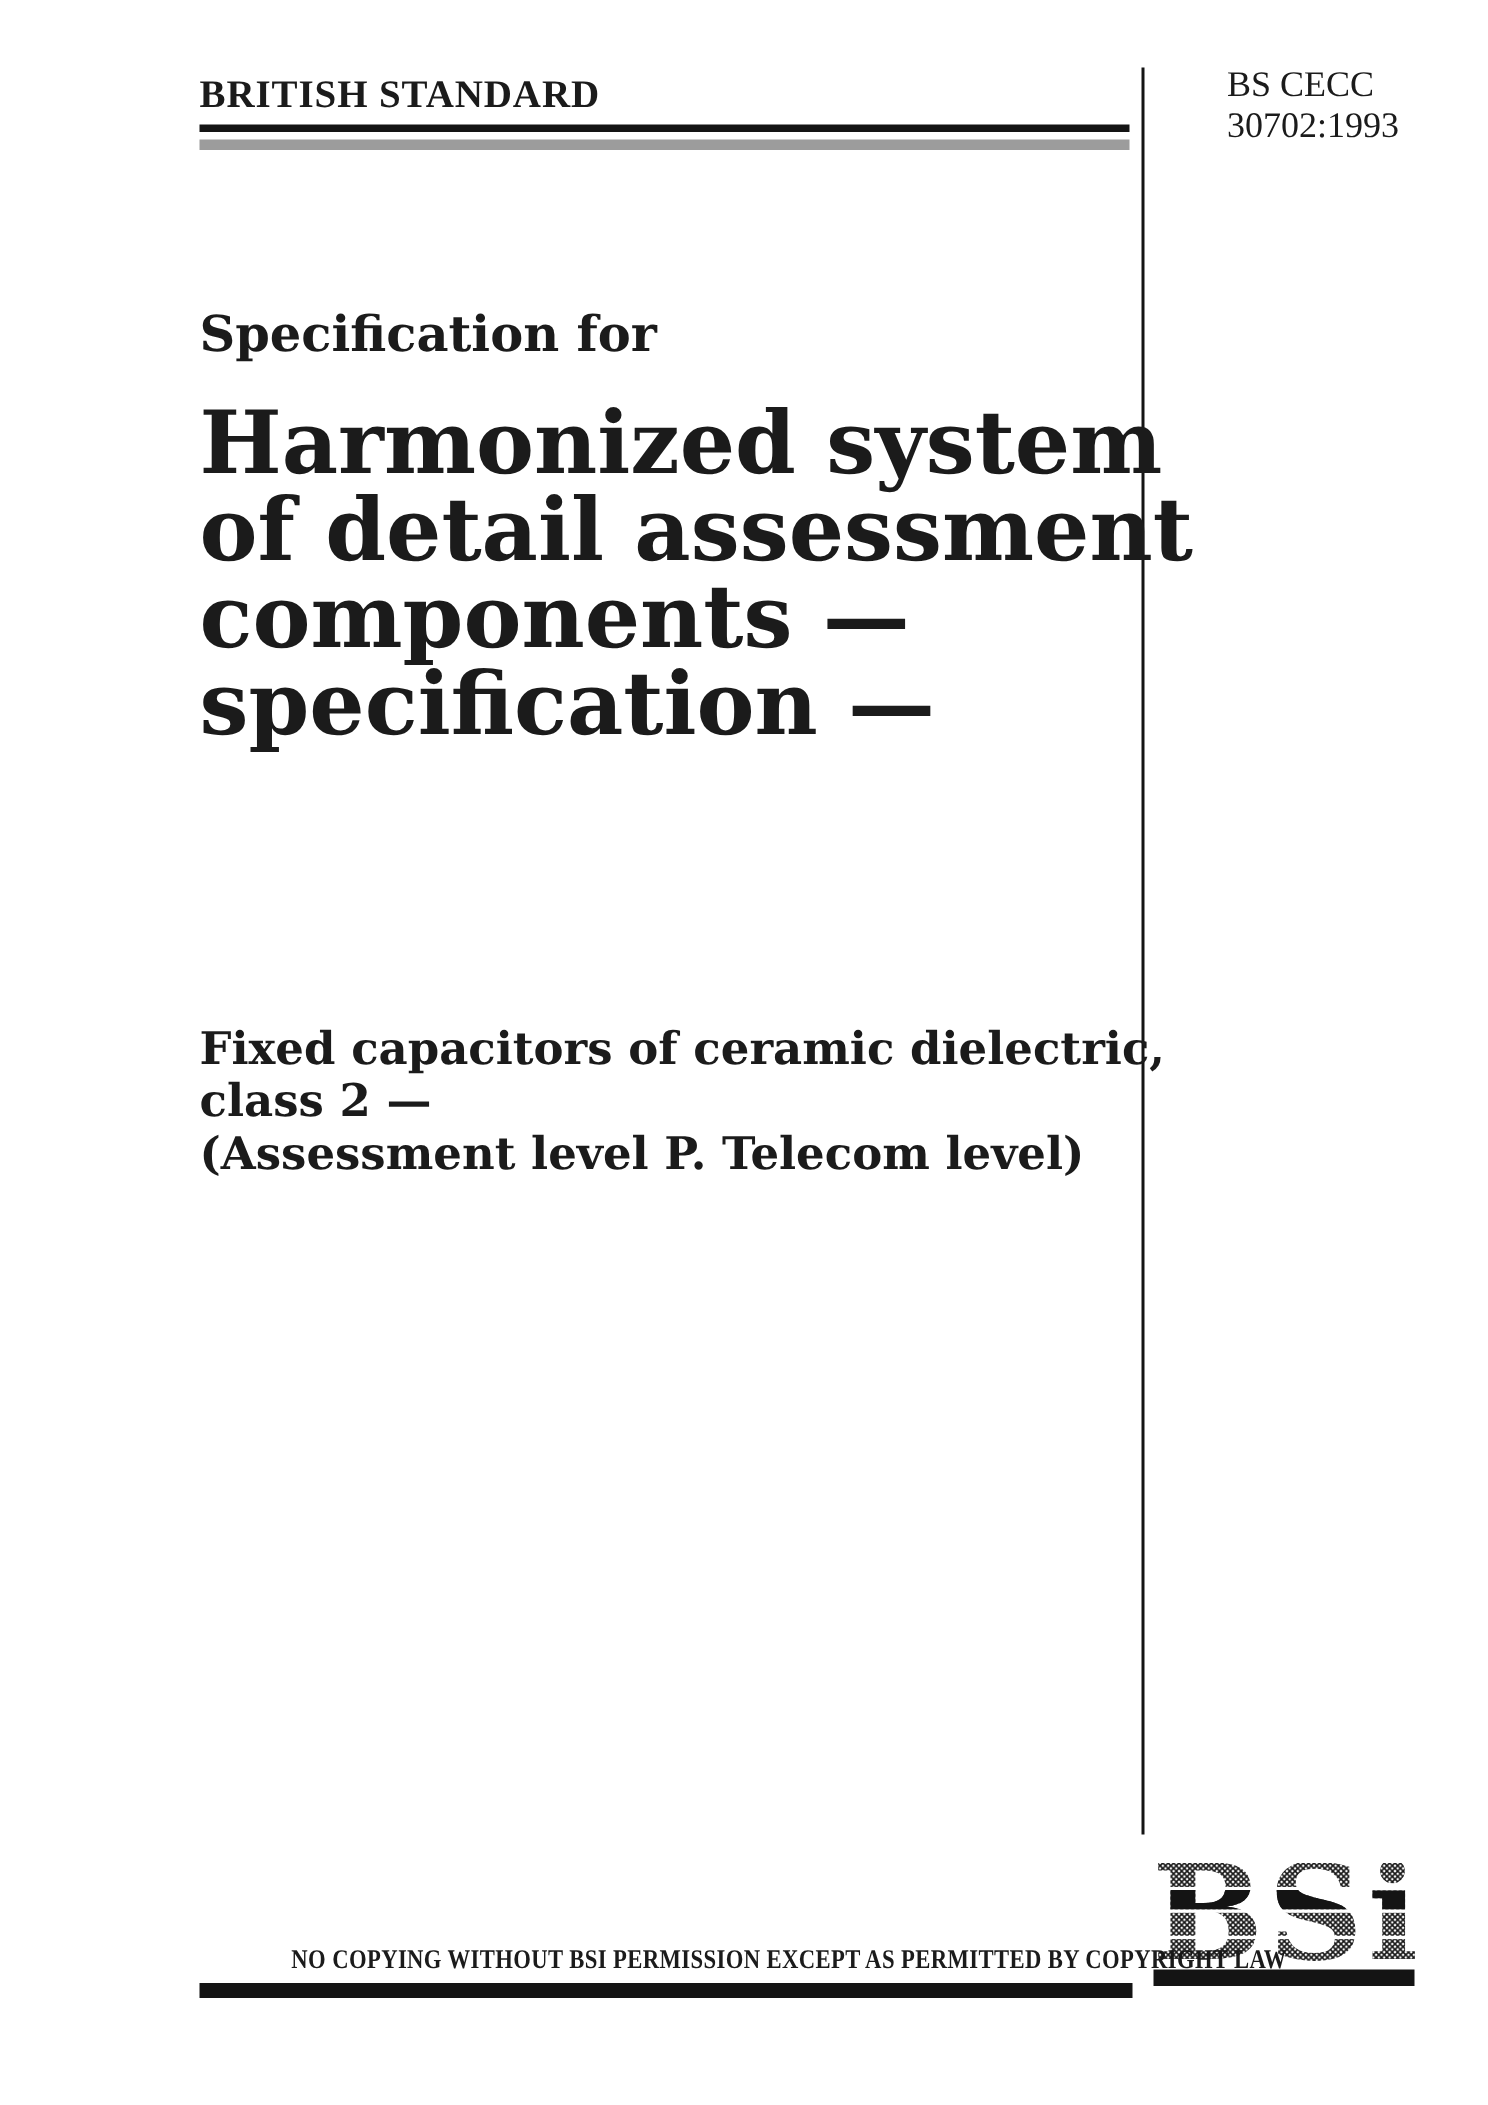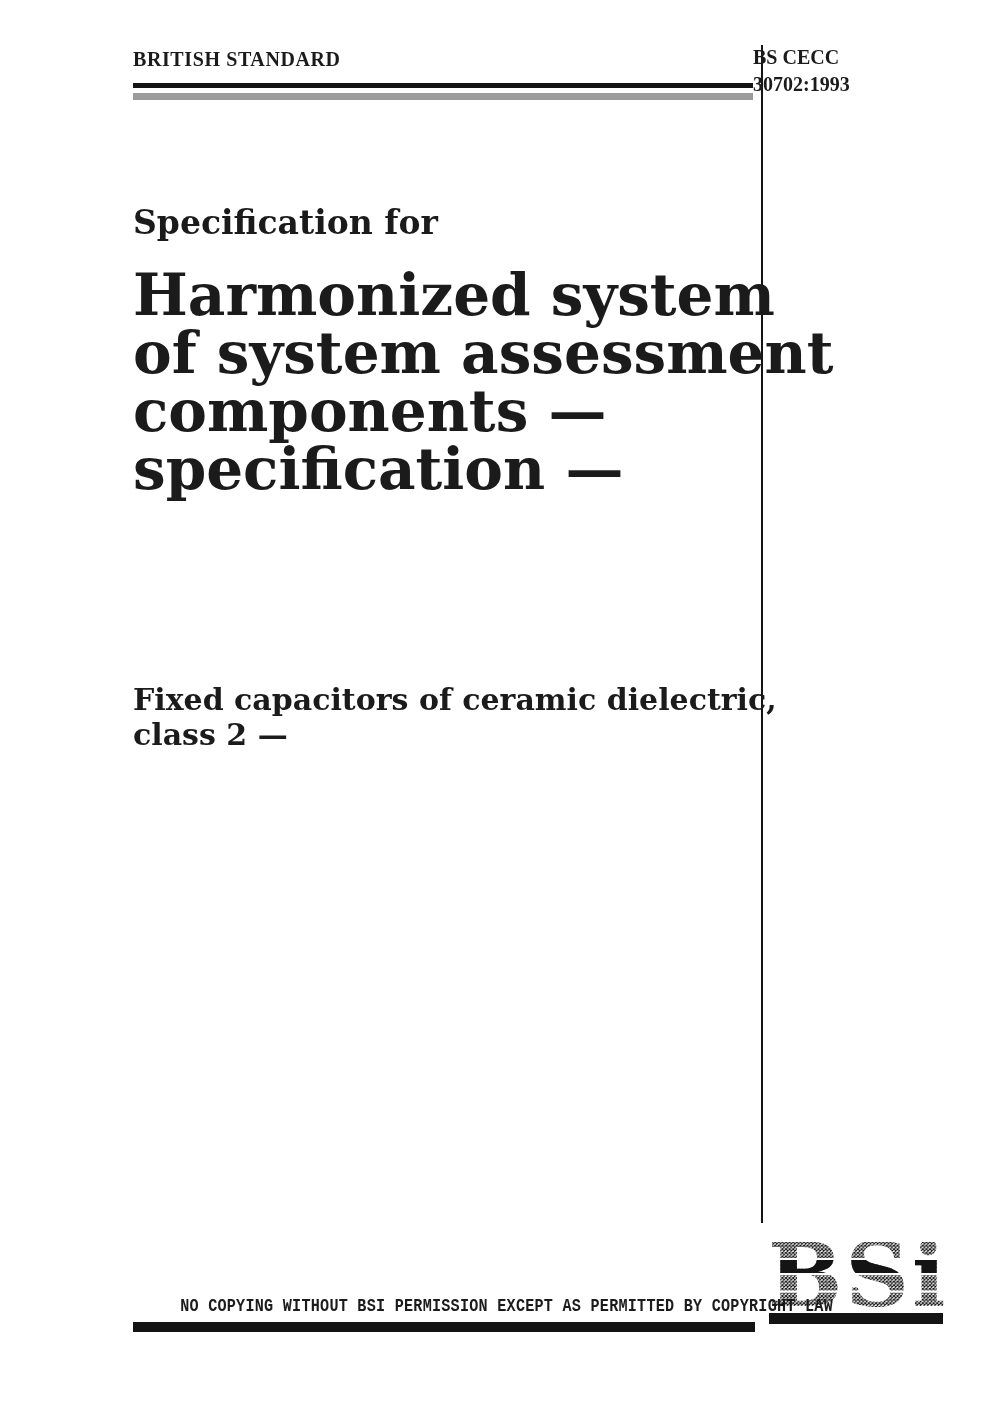--- a/index.html
+++ b/index.html
@@ -10,38 +10,38 @@
     color: #1b1b1b;
     position: relative;
     overflow: hidden;
   }
   .page { position: absolute; inset: 0; }
 
   
   .bs-heading {
     position: absolute; left: 133px; top: 48px; margin: 0;
     font-family: "Liberation Serif", serif;
-    font-size: 20px; font-weight: bold; letter-spacing: 0.6px;
+    font-size: 26px; font-weight: bold; letter-spacing: 0.6px;
     color: #1b1b1b; white-space: nowrap;
   }
   .rule-black {
     position: absolute; left: 133px; top: 83px;
     width: 620px; height: 5px; background: #141414;
   }
   .rule-gray {
     position: absolute; left: 133px; top: 93px;
     width: 620px; height: 7px; background: #9c9c9c;
   }
   .v-divider {
     position: absolute; left: 761px; top: 45px;
     width: 2px; height: 1178px; background: #141414;
   }
   .doc-number {
-    position: absolute; left: 753px; top: 44px;
-    font-size: 20px; font-weight: bold; line-height: 27px;
+    position: absolute; left: 818px; top: 44px;
+    font-size: 24px; font-weight: normal; line-height: 27px;
     white-space: nowrap;
   }
 
   
   .kicker {
     position: absolute; left: 133px; top: 203px;
     font-family: "DejaVu Serif", serif;
     font-size: 33px; font-weight: bold; white-space: nowrap;
   }
   .doc-title {
@@ -53,22 +53,22 @@
   .doc-subtitle {
     position: absolute; left: 133px; top: 658px;
     font-family: "DejaVu Serif", serif;
     font-size: 30px; font-weight: bold; line-height: 35px;
     white-space: nowrap;
     margin-top: 24px;
   }
 
   
   .notice-wrap {
-    position: absolute; left: 118px; top: 1296px;
-    width: 622px; text-align: right; font-family: Liberation Mono, monospace;
+    position: absolute; left: 131px; top: 1296px;
+    width: 622px; text-align: right;
   }
   .notice {
     display: inline-block;
     font-size: 18px; font-weight: bold; letter-spacing: 0.3px;
     white-space: nowrap;
     transform: scaleX(0.84); transform-origin: center;
   }
   .footer-bar {
     position: absolute; left: 133px; top: 1322px;
     width: 622px; height: 10px; background: #141414;
@@ -96,27 +96,28 @@
     <div class="doc-number">
       <div>BS CECC</div>
       <div>30702:1993</div>
     </div>
   </header>
 
   <main>
     <div class="kicker">Specification for</div>
     <div class="doc-title">
       <div class="title-line">Harmonized system</div>
-      <div class="title-line">of system assessment</div>
+      <div class="title-line">of detail assessment</div>
       <div class="title-line">components —</div>
       <div class="title-line">specification —</div>
     </div>
     <div class="doc-subtitle">
       <div class="subtitle-line">Fixed capacitors of ceramic dielectric,</div>
       <div class="subtitle-line">class 2 —</div>
+      <div class="subtitle-line">(Assessment level P. Telecom level)</div>
     </div>
   </main>
 
   <footer>
     <div class="notice-wrap">
       <span class="notice">NO COPYING WITHOUT BSI PERMISSION EXCEPT AS PERMITTED BY COPYRIGHT LAW</span>
     </div>
     <div class="footer-bar"></div>
 
     <svg class="bsi-svg" width="180" height="66" viewBox="0 0 180 66" aria-hidden="true">

